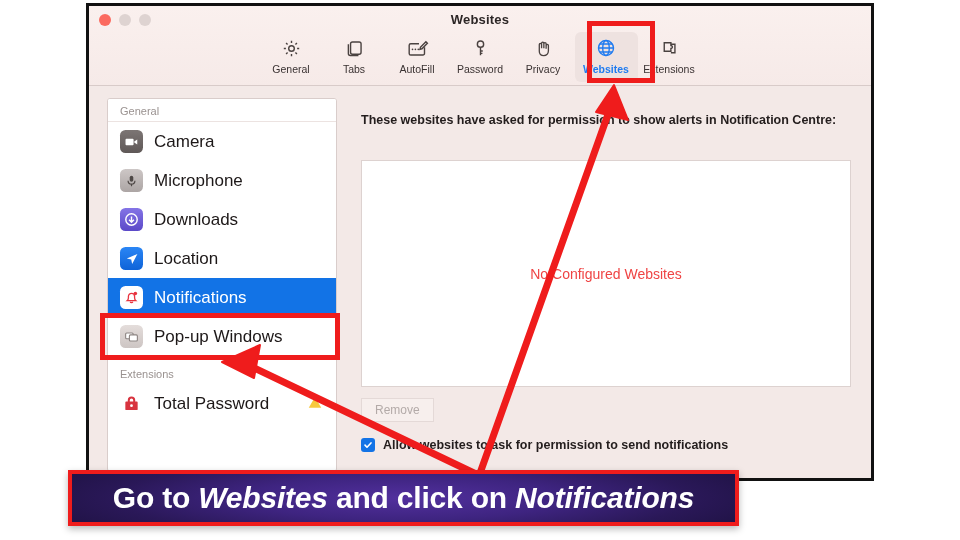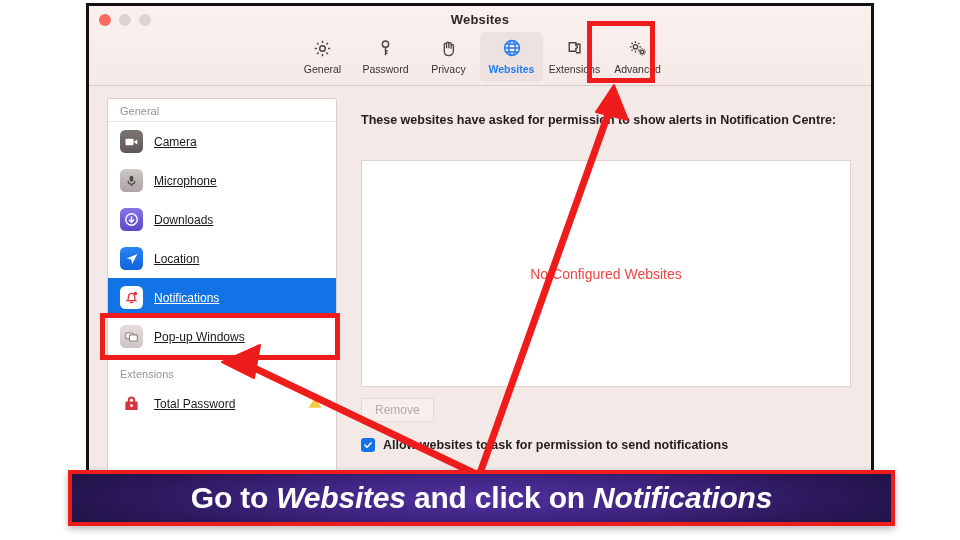--- a/index.html
+++ b/index.html
@@ -54,21 +54,21 @@
   .side-head{
     font-size:11px;color:#9a9290;padding:6px 0 4px 12px;
     border-bottom:1px solid #ece3e1;background:#ffffff;
   }
   .side-head.nb{border-bottom:none;padding-top:12px;}
   .side-row{
     display:flex;align-items:center;gap:11px;height:39px;padding-left:12px;
     box-sizing:border-box;position:relative;
   }
   .side-row.active{background:#1273e6;}
-  .side-lab{font-size:12px;color:#1d1818;text-decoration:underline;}
+  .side-lab{font-size:17px;color:#1d1818;}
   .side-row.active .side-lab{color:#ffffff;}
   .sq{width:23px;height:23px;border-radius:5.5px;flex:none;
       display:flex;align-items:center;justify-content:center;}
   .warn{position:absolute;right:14px;top:50%;transform:translateY(-50%);}
   
   #pane{position:absolute;left:258px;top:12px;right:14px;height:372px;}
   .pane-text{
     font-size:12.5px;font-weight:bold;color:#231d1d;line-height:17px;
     padding:14px 0 0 14px;
   }
@@ -91,21 +91,21 @@
     display:flex;align-items:center;justify-content:center;
   }
   #allow-lab{font-size:12.5px;font-weight:bold;color:#231d1d;}
   
   .hl-box{position:absolute;border:5px solid #ef1c1c;box-sizing:border-box;}
   #hl-websites{left:587px;top:21px;width:68px;height:62px;}
   #hl-notifications{left:100px;top:313px;width:240px;height:47px;}
   #arrows{position:absolute;left:0;top:0;width:960px;height:540px;pointer-events:none;}
   
   #caption{
-    position:absolute;left:68px;top:470px;width:827px;height:56px;
+    position:absolute;left:68px;top:470px;width:671px;height:56px;
     border:4px solid #ef1c1c;box-sizing:border-box;
     background:
       radial-gradient(ellipse 62% 120% at 50% 50%, #52309e 0%, #3e2480 38%, #2a1858 70%, #1d1140 100%);
     display:flex;align-items:center;justify-content:center;
     box-shadow:0 3px 7px rgba(0,0,0,.28);
   }
   #caption-text{
     font-size:30px;font-weight:bold;color:#ffffff;white-space:nowrap;
     letter-spacing:-.2px;
   }
@@ -129,21 +129,42 @@
       <div class="tb-item">
         <span class="tb-ico">
           <svg width="21" height="21" viewBox="0 0 24 24" fill="none" stroke="#4a4240" stroke-width="1.6">
             <circle cx="12" cy="12" r="3.2"></circle>
             <path d="M12 3.2v2.4M12 18.4v2.4M3.2 12h2.4M18.4 12h2.4M5.8 5.8l1.7 1.7M16.5 16.5l1.7 1.7M18.2 5.8l-1.7 1.7M7.5 16.5l-1.7 1.7"></path>
           </svg>
         </span>
         <span class="tb-lab">General</span>
       </div>
 
-
+      <div class="tb-item">
+        <span class="tb-ico">
+          <svg width="21" height="21" viewBox="0 0 24 24" fill="none" stroke="#4a4240" stroke-width="1.6">
+            <rect x="7.5" y="4.5" width="12" height="14" rx="2.2"></rect>
+            <path d="M5 7.2v10.6a2.2 2.2 0 0 0 2.2 2.2h9.3"></path>
+          </svg>
+        </span>
+        <span class="tb-lab">Tabs</span>
+      </div>
+
+      <div class="tb-item">
+        <span class="tb-ico">
+          <svg width="23" height="21" viewBox="0 0 26 24" fill="none" stroke="#4a4240" stroke-width="1.6">
+            <path d="M21 10.5v7.2a1.8 1.8 0 0 1-1.8 1.8H5.3A1.8 1.8 0 0 1 3.5 17.7V8.3A1.8 1.8 0 0 1 5.3 6.5h9.4"></path>
+            <circle cx="7.3" cy="13" r=".95" fill="#4a4240" stroke="none"></circle>
+            <circle cx="10.6" cy="13" r=".95" fill="#4a4240" stroke="none"></circle>
+            <circle cx="13.9" cy="13" r=".95" fill="#4a4240" stroke="none"></circle>
+            <path d="M16.4 10.6 22.6 4.3l1.7 1.7-6.2 6.3-2.3.6z"></path>
+          </svg>
+        </span>
+        <span class="tb-lab">AutoFill</span>
+      </div>
 
       <div class="tb-item">
         <span class="tb-ico">
           <svg width="21" height="21" viewBox="0 0 24 24" fill="none" stroke="#4a4240" stroke-width="1.6">
             <circle cx="12" cy="7" r="3.6"></circle>
             <path d="M12 10.8v8.8M12 14.8h2.6M12 17.6h2.2"></path>
           </svg>
         </span>
         <span class="tb-lab">Password</span>
       </div>
@@ -173,31 +194,20 @@
       <div class="tb-item">
         <span class="tb-ico">
           <svg width="21" height="21" viewBox="0 0 24 24" fill="none" stroke="#4a4240" stroke-width="1.6">
             <path d="M6 5.4h7.6v3.2a1.7 1.7 0 1 1 0 3.4v3.2H6z"></path>
             <path d="M13.6 7.2h4.6v9.6h-4.6"></path>
           </svg>
         </span>
         <span class="tb-lab">Extensions</span>
       </div>
 
-      <div class="tb-item">
-        <span class="tb-ico">
-          <svg width="22" height="21" viewBox="0 0 26 24" fill="none" stroke="#4a4240" stroke-width="1.5">
-            <circle cx="10" cy="10" r="2.6"></circle>
-            <path d="M10 3.4v2M10 14.6v2M3.4 10h2M14.6 10h2M5.3 5.3l1.4 1.4M13.3 13.3l1.4 1.4M14.7 5.3l-1.4 1.4M6.7 13.3l-1.4 1.4"></path>
-            <circle cx="18" cy="16" r="1.9"></circle>
-            <path d="M18 11.6v1.4M18 19v1.4M13.6 16H15M21 16h1.4M15.1 13.1l1 1M19.9 17.9l1 1M20.9 13.1l-1 1M16.1 17.9l-1 1"></path>
-          </svg>
-        </span>
-        <span class="tb-lab">Advanced</span>
-      </div>
 
     </div>
   </div>
 
   <div id="prefs-body">
 
     <div id="sidebar">
 
       <div class="side-head">General</div>
 

